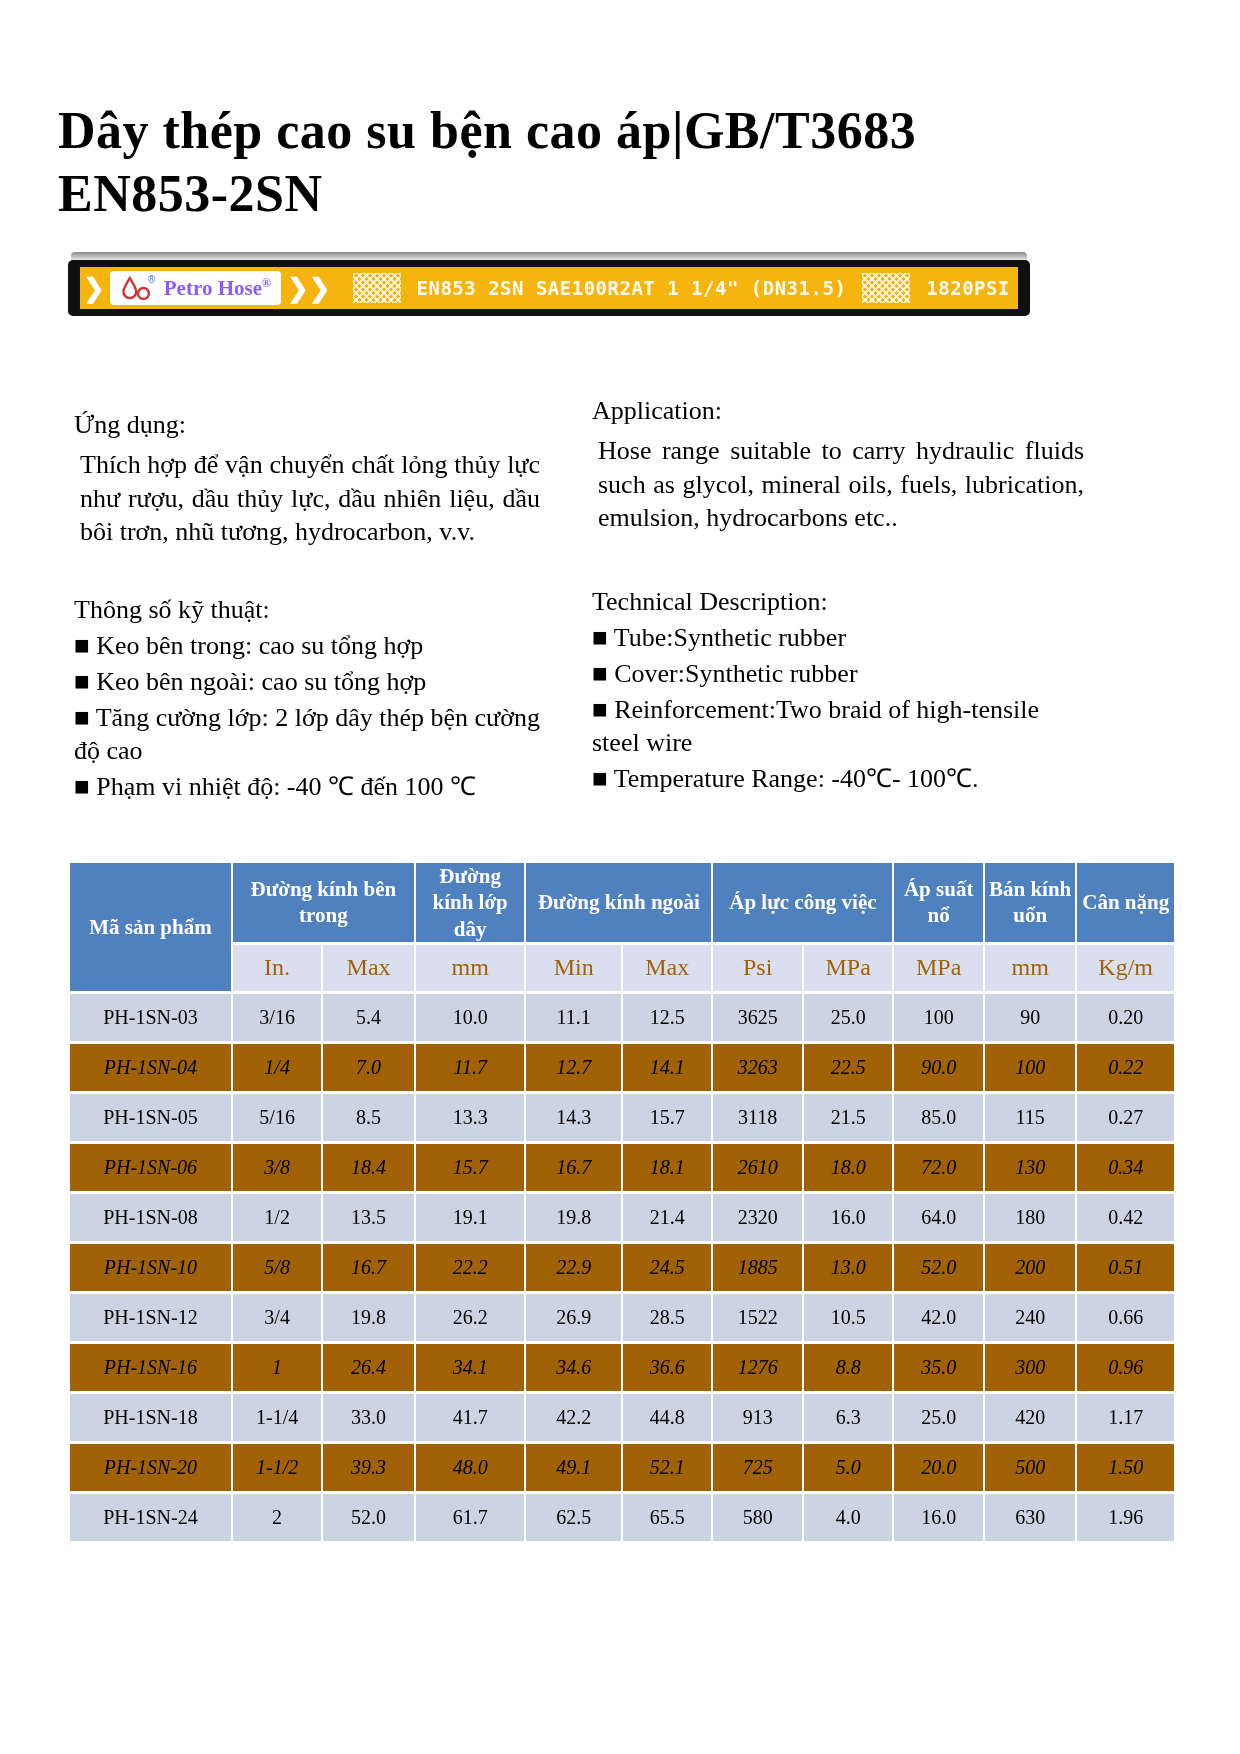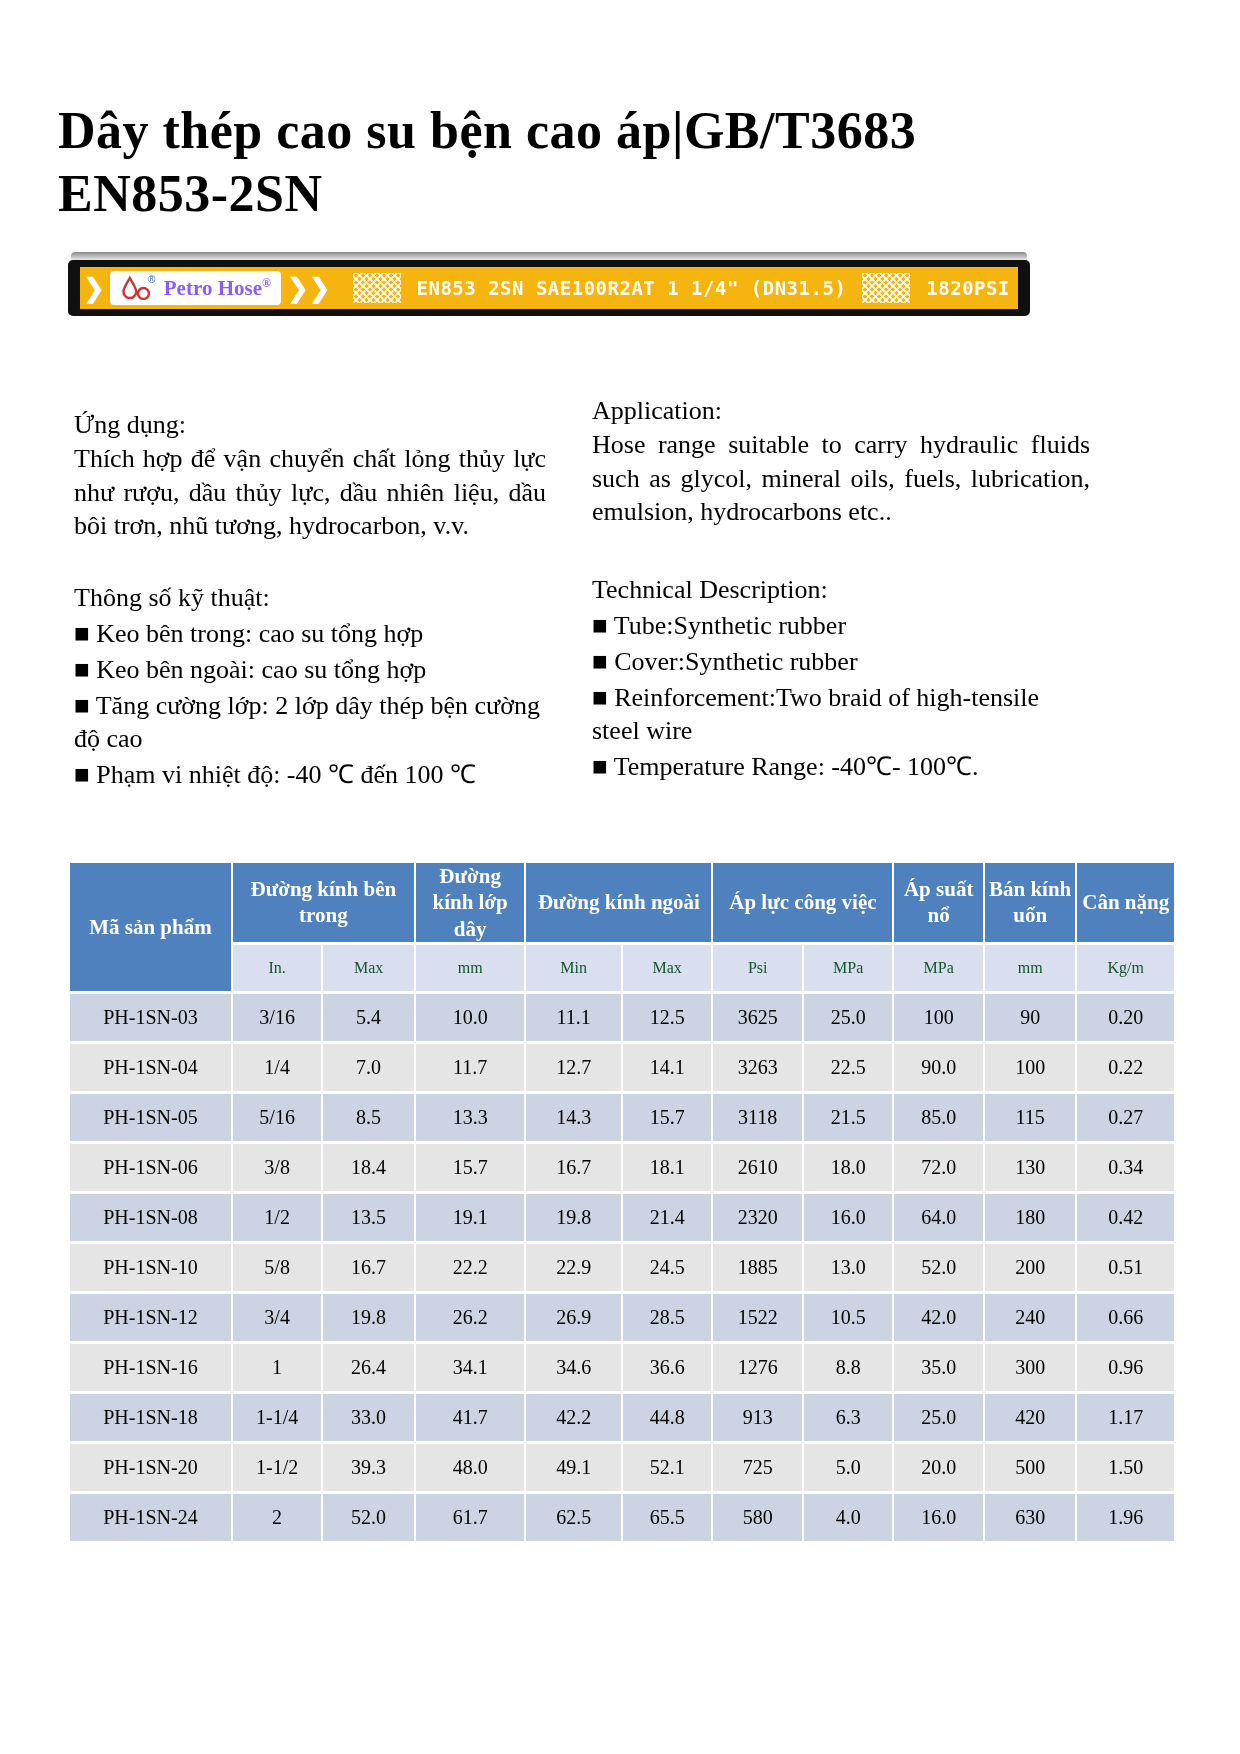--- a/index.html
+++ b/index.html
@@ -28,37 +28,37 @@
      background:
        repeating-linear-gradient(45deg,transparent 0 3px,rgba(255,255,255,.75) 3px 5px),
        repeating-linear-gradient(-45deg,transparent 0 3px,rgba(255,255,255,.75) 3px 5px);}
   .band-spec{color:rgba(255,255,255,.95);font:700 19px/1 "DejaVu Sans Mono",monospace;
              letter-spacing:.5px;}
 
   
   .col{position:absolute;font-size:26px;line-height:1.3;}
   .col-left{left:74px;top:408px;width:472px;}
   .col-right{left:592px;top:394px;width:498px;}
-  .col p{margin:0;text-align:justify;}
+  .col p{margin:6px;text-align:justify;}
   .col .head{margin:0;}
   .col ul{list-style:none;margin:0;padding:0;}
   .col li{margin:2px 0;}
   .gap-l{height:38px;}
   .gap-r{height:44px;}
 
   
   .spec-table{position:absolute;left:68px;top:860px;width:1108px;
               border-collapse:separate;border-spacing:2px 3px;table-layout:fixed;}
   .spec-table th,.spec-table td{text-align:center;vertical-align:middle;overflow:hidden;}
   .spec-table thead .grp{background:#4E81BD;color:#fff;font-weight:700;font-size:21px;
                          height:64px;line-height:1.25;padding:0 2px;}
-  .spec-table thead .sub{background:#D9DFEE;color:#14532d;font-weight:400;font-size:16px;height:44px;}
+  .spec-table thead .sub{background:#D9DFEE;color:#a16207;font-weight:400;font-size:24px;height:44px;}
   .spec-table td{font-size:20px;height:45px;}
   .row-dark td{background:#CCD4E4;}
-  .row-light td{background:#e5e5e5;}
+  .row-light td{background:#a16207;font-style:italic;}
   col.c0{width:160px;} col.c1{width:88px;} col.c2{width:90px;} col.c3{width:108px;}
   col.c4{width:94px;}  col.c5{width:88px;} col.c6{width:88px;} col.c7{width:88px;}
   col.c8{width:88px;}  col.c9{width:90px;} col.c10{width:96px;}
 
   
   .footer{position:absolute;right:78px;top:1642px;display:flex;align-items:center;gap:28px;}
   .footer-lines{text-align:center;font-weight:700;font-size:28px;line-height:1.25;color:#1F6A9A;}
   .footer-logo{font-size:68px;line-height:1;color:#0369a1;font-family:"Liberation Serif",serif;}
 </style>
 </head>

